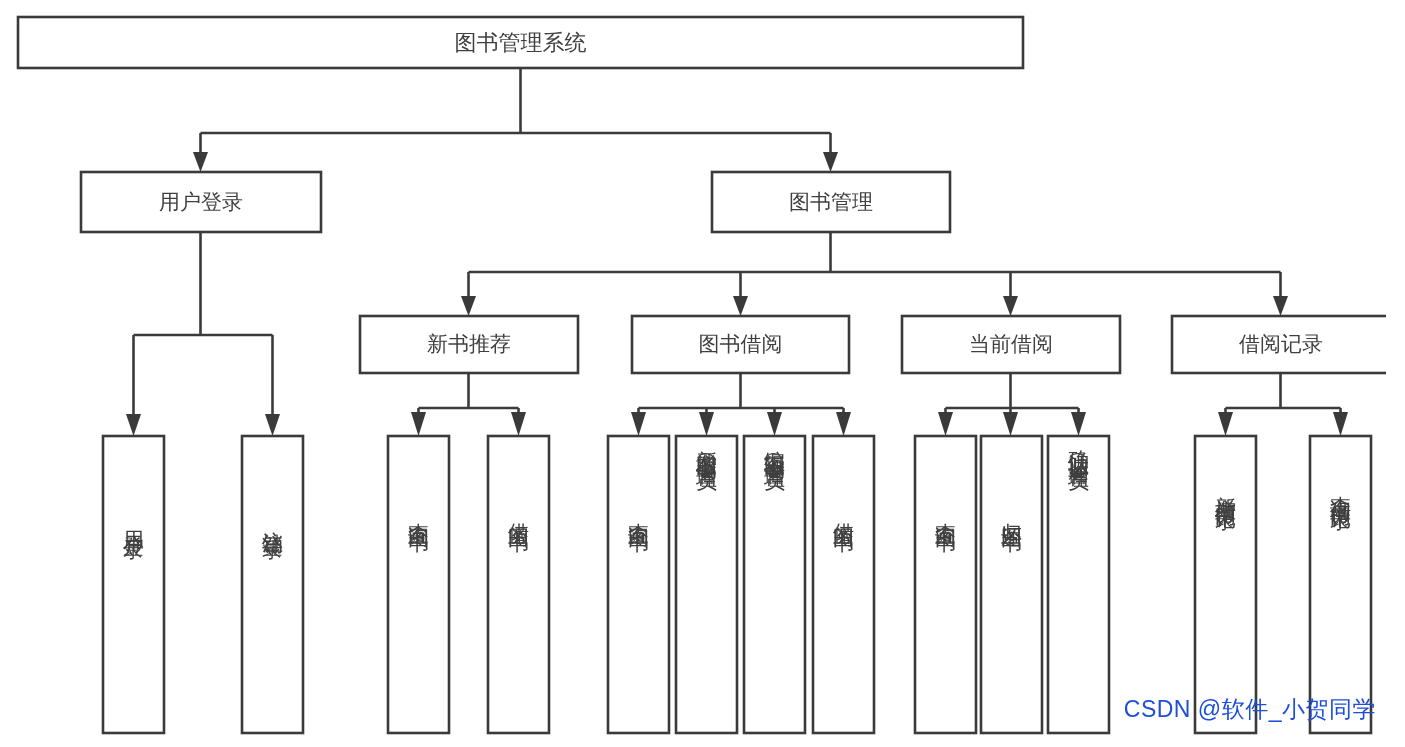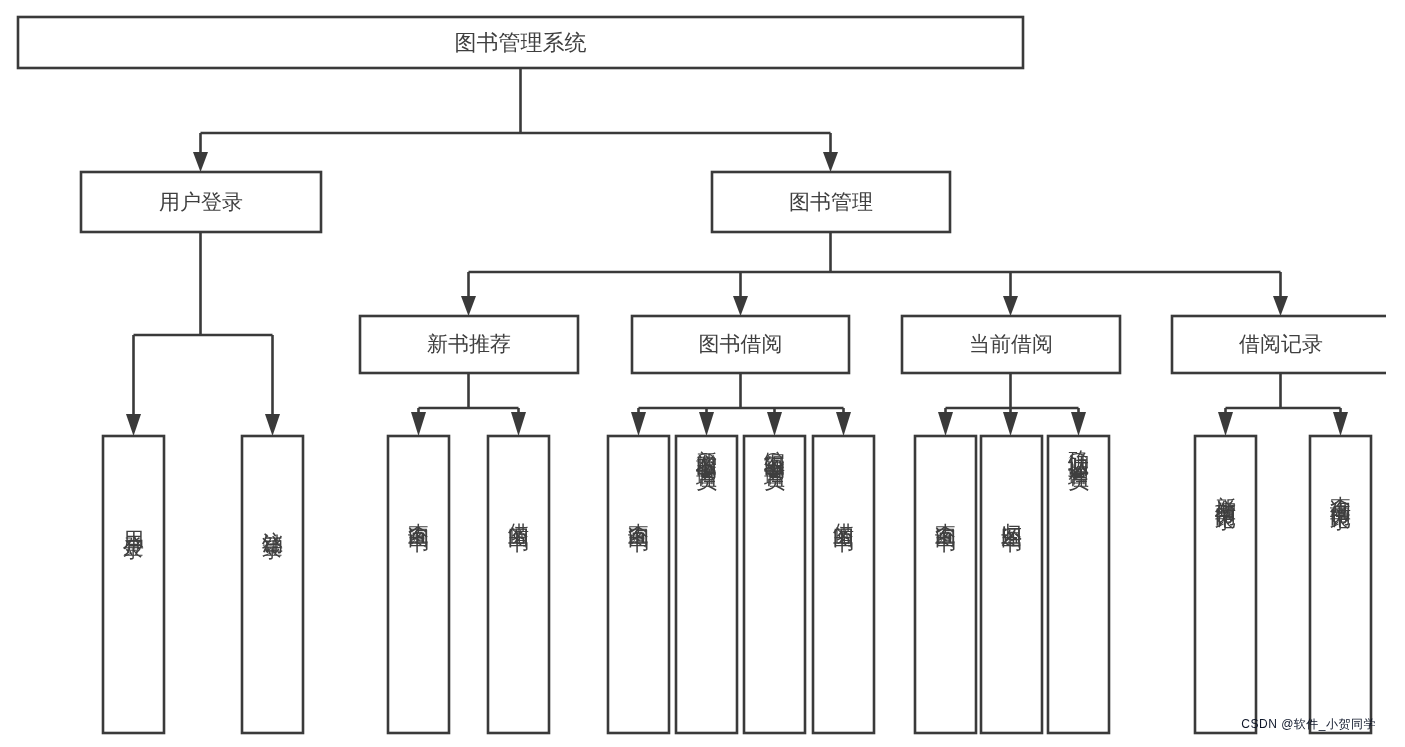--- a/index.html
+++ b/index.html
@@ -62,24 +62,24 @@
     font-family: "Liberation Sans", "DejaVu Sans", sans-serif;
     font-size: 21px;
     text-anchor: middle;
     writing-mode: vertical-rl;
     glyph-orientation-vertical: 0;
     letter-spacing: 3px;
   }
   .watermark-text {
     position: absolute;
     right: 10px;
-    bottom: 14px;
-    font-family: "Liberation Sans", "DejaVu Sans", sans-serif;
-    font-size: 12px;
-    color: #0f172a;
+    bottom: 22px;
+    font-family: "Liberation Sans", "DejaVu Sans", sans-serif;
+    font-size: 23px;
+    color: #1d4ed8;
     letter-spacing: 0.5px;
     pointer-events: none;
     user-select: none;
     white-space: nowrap;
   }
 </style>
 </head>
 <body>
 
 <div id="diagram-root">

